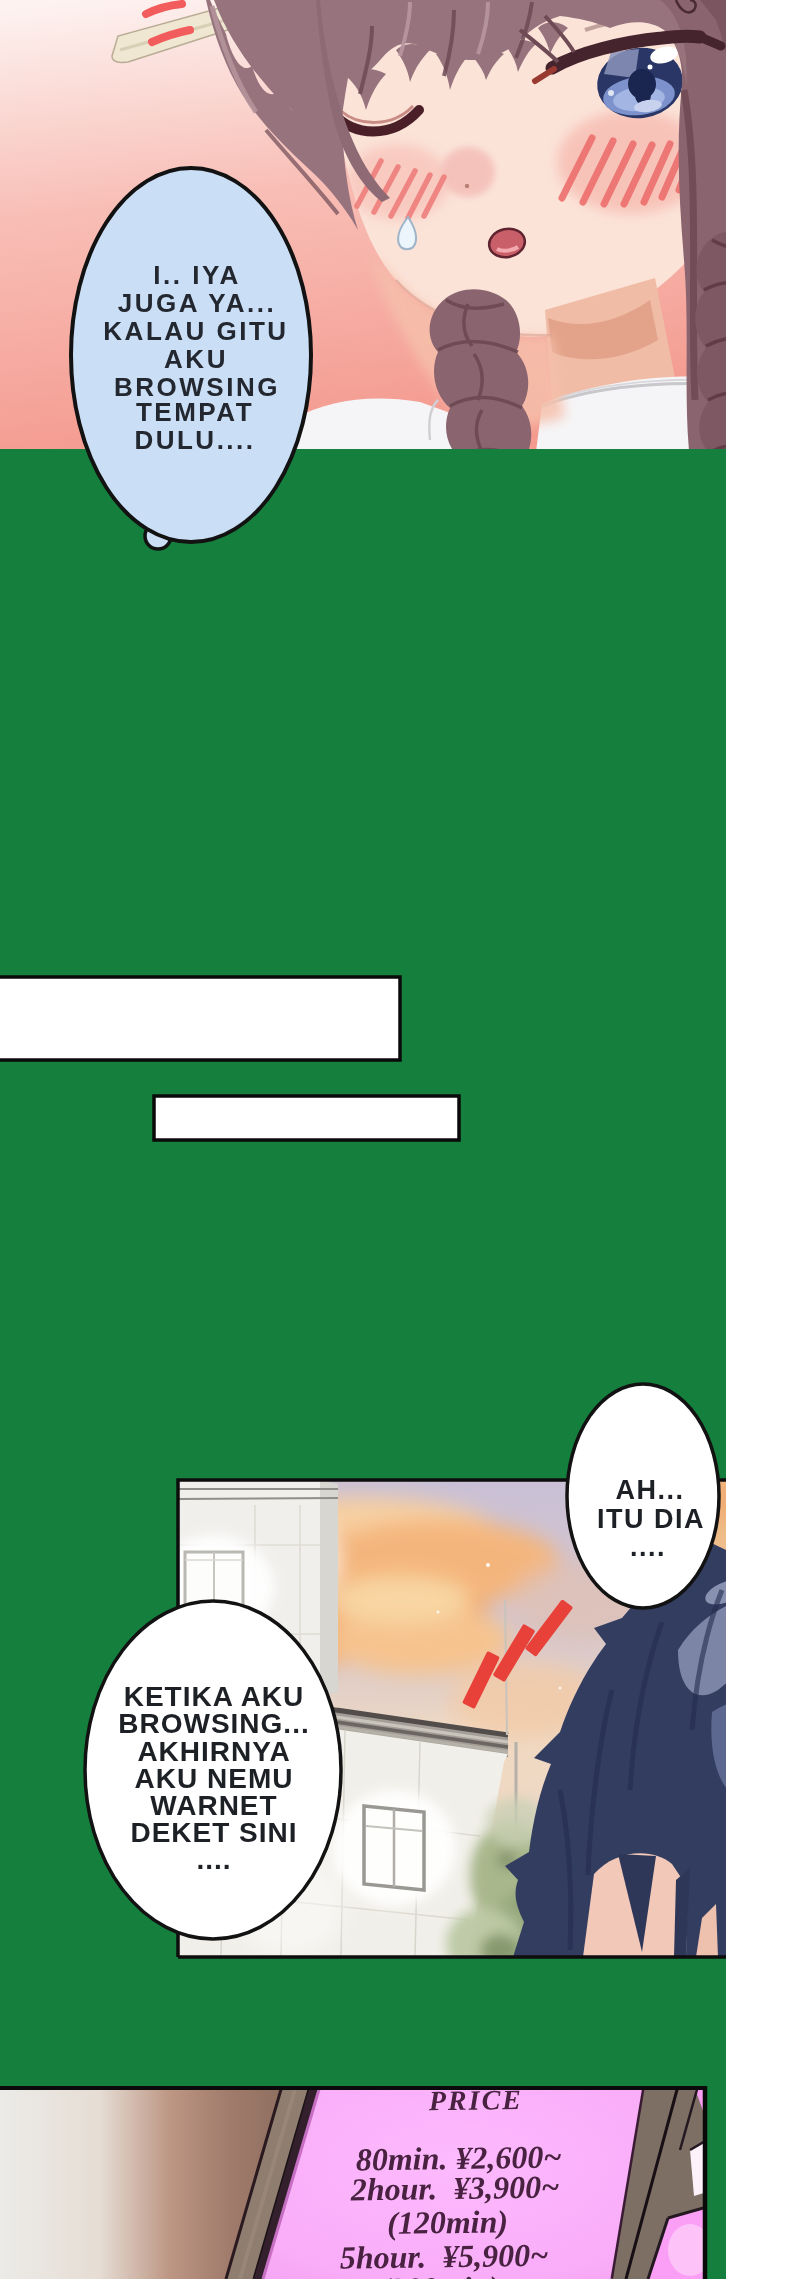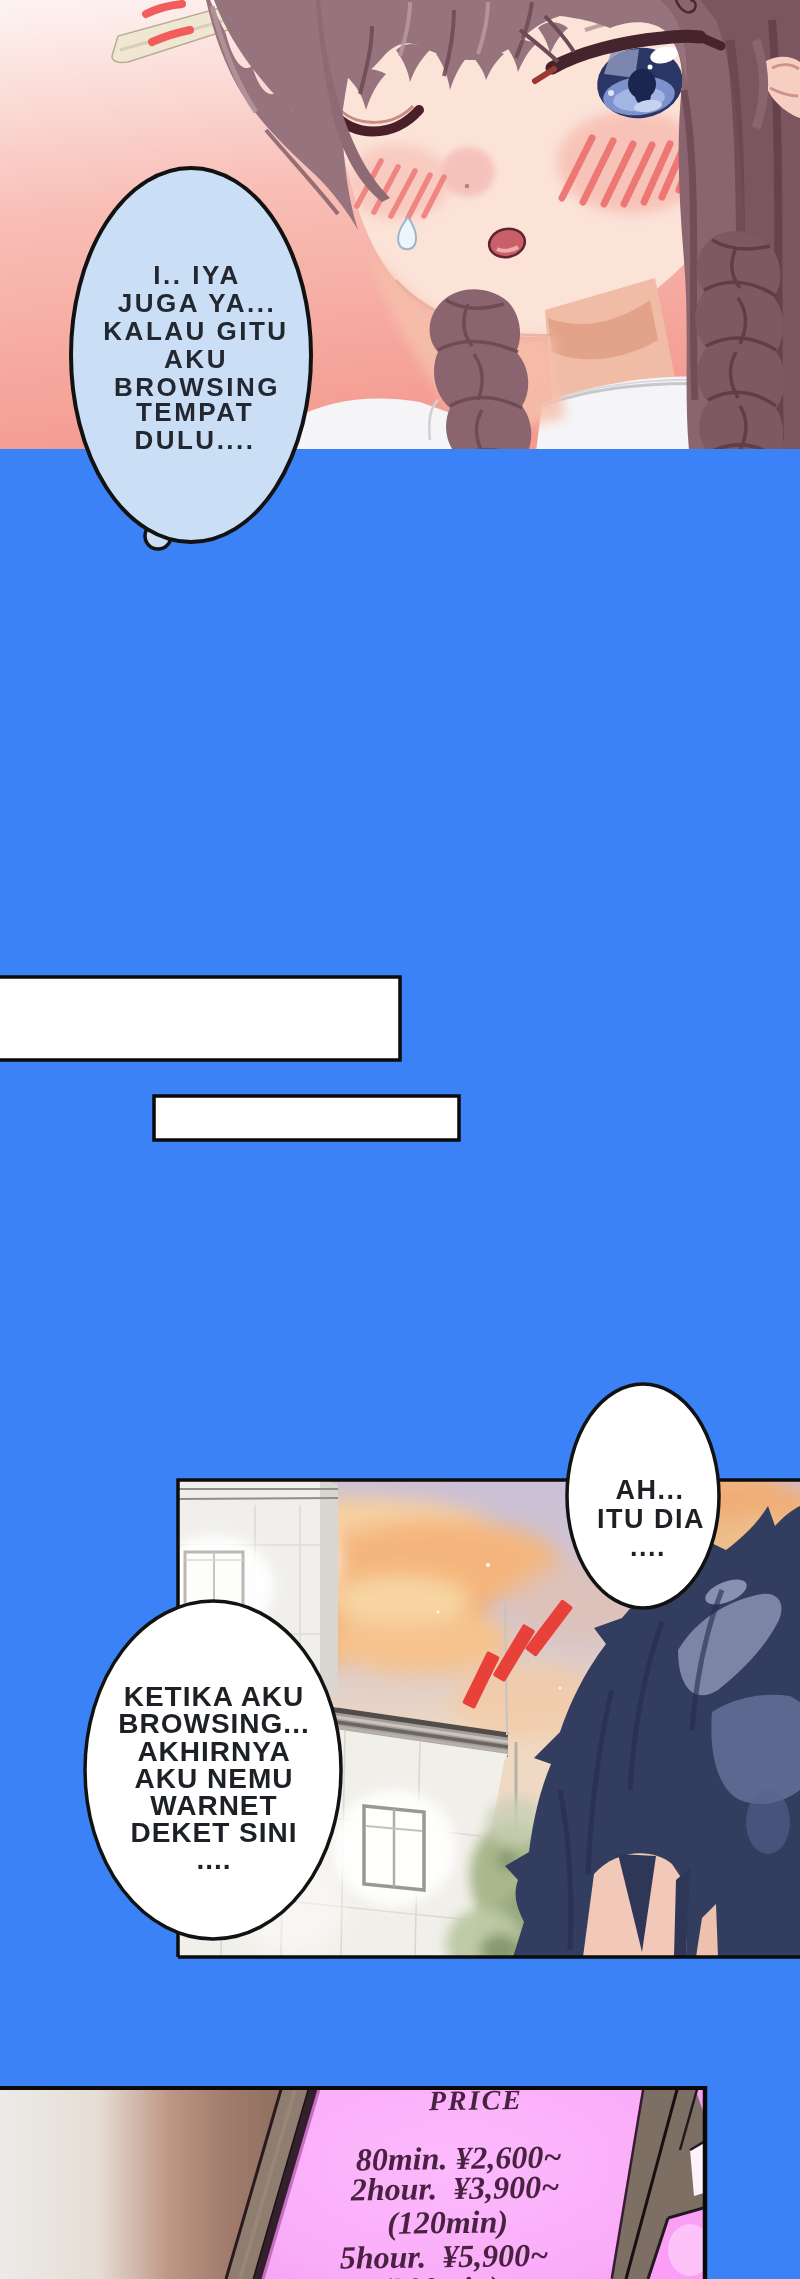--- a/index.html
+++ b/index.html
@@ -1,15 +1,15 @@
 <!DOCTYPE html>
 <html><head><meta charset="utf-8">
 <style>
 html,body{margin:0;padding:0;background:#fff}
-#pg{position:relative;width:800px;height:2279px;background:#3b82f6;overflow:hidden}
+#pg{position:relative;width:726px;height:2279px;background:#15803d;overflow:hidden}
 text{font-family:"Liberation Sans",sans-serif;font-weight:bold}
 .st text{font-family:"Liberation Serif",serif;font-style:italic;font-weight:bold}
 </style></head><body>
 <div id="pg">
 <svg width="800" height="2279" viewBox="0 0 800 2279">
 <defs>
 <clipPath id="c1">
           <rect x="0" y="0" width="800" height="449"></rect>
         </clipPath>
 <clipPath id="c2">

